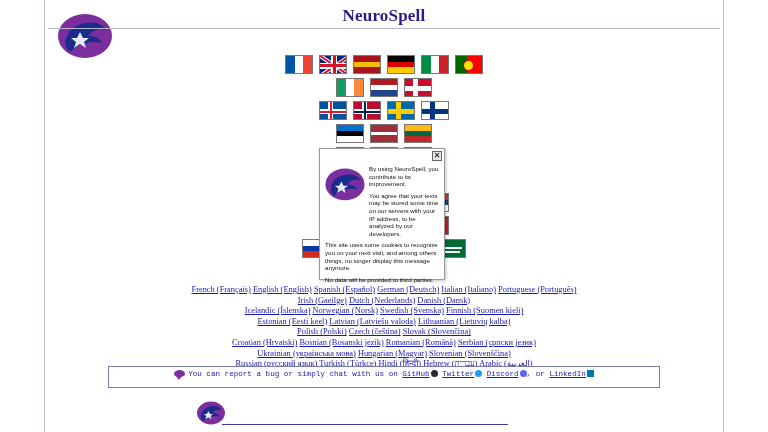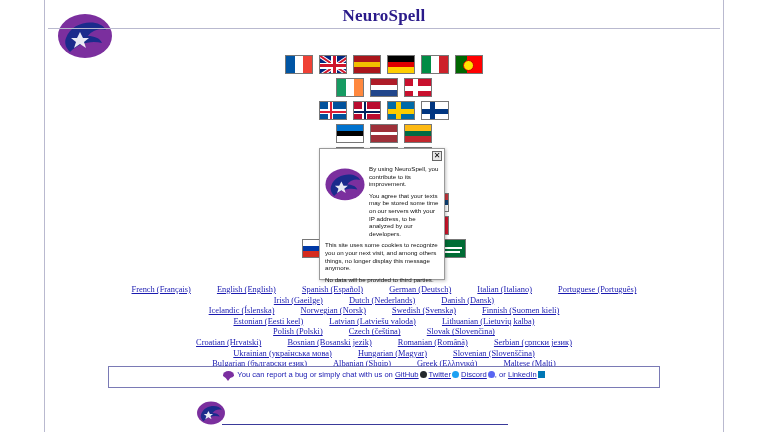--- a/index.html
+++ b/index.html
@@ -136,35 +136,35 @@
     left: 0; top: 285px; width: 768px;
     text-align: center;
     font-size: 8.4px;
     line-height: 10.6px;
     color: #1a1ab0;
     font-family: "Liberation Serif", serif;
   }
   .langs a {
     color: #1a1ab0;
     text-decoration: underline;
-    margin: 0 12px;
+    margin: 0 0;
   }
 
   
   .chatbox {
     position: absolute;
     left: 108px; top: 366px;
     width: 552px; height: 22px;
     border: 1px solid #7a7ab5;
     background: #fff;
     font-size: 7.6px;
     color: #1a1ab0;
     text-align: center;
     padding-top: 3px;
-    font-family: Liberation Sans, sans-serif;
+    font-family: Liberation Mono, monospace;
   }
   .chatbox a { color: #1a1ab0; text-decoration: underline; }
   .chatbox .line2 { color: #1a1ab0; display: block; margin-top: 2px; }
   .speech {
     display: inline-block;
     width: 11px; height: 7px;
     background: #7b2fa0;
     border-radius: 50% 50% 50% 50%/60% 60% 40% 40%;
     position: relative;
     margin-right: 3px;
@@ -536,26 +536,20 @@
     <div>
       <a href="#">Croatian (Hrvatski)</a>
       <a href="#">Bosnian (Bosanski jezik)</a>
       <a href="#">Romanian (Română)</a>
       <a href="#">Serbian (српски језик)</a>
     </div>
     <div>
       <a href="#">Ukrainian (українська мова)</a>
       <a href="#">Hungarian (Magyar)</a>
       <a href="#">Slovenian (Slovenščina)</a>
-    </div>
-    <div>
-      <a href="#">Bulgarian (български език)</a>
-      <a href="#">Albanian (Shqip)</a>
-      <a href="#">Greek (Ελληνικά)</a>
-      <a href="#">Maltese (Malti)</a>
     </div>
     <div>
       <a href="#">Russian (русский язык)</a>
       <a href="#">Turkish (Türkçe)</a>
       <a href="#">Hindi (हिन्दी)</a>
       <a href="#">Hebrew (עברית)</a>
       <a href="#">Arabic (العربية)</a>
     </div>
   </div>
 

